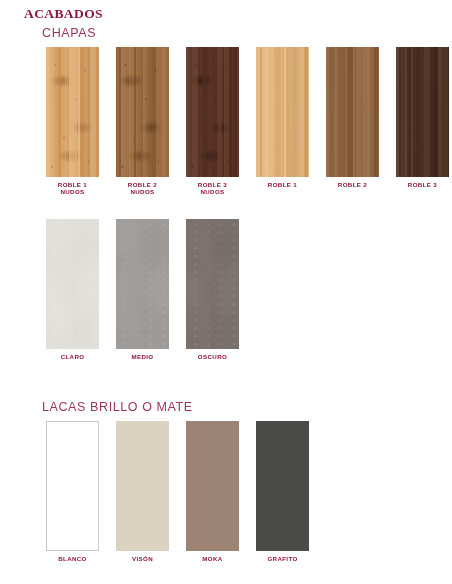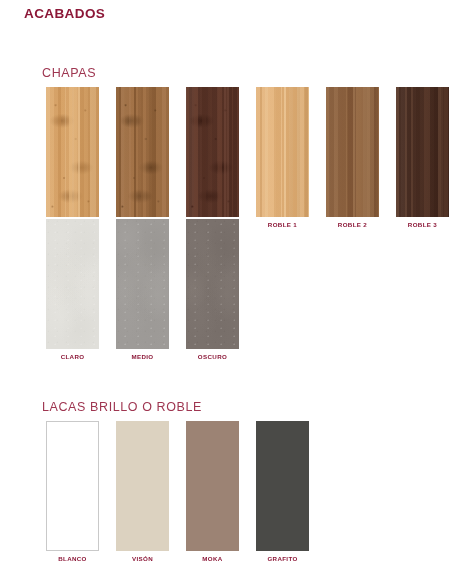--- a/index.html
+++ b/index.html
@@ -17,25 +17,26 @@
 
   
   #page-title {
     position: absolute;
     left: 24px;
     top: 6px;
     font-size: 13.5px;
     font-weight: bold;
     letter-spacing: 0.4px;
     color: #8c1838;
+    font-family: Liberation Serif, serif;
   }
 
   
   .section { position: absolute; left: 0; top: 0; width: 452px; }
-  #section-chapas      { top: 26px; margin-top: 40px; }
+  #section-chapas      { top: 26px; }
   #section-porcelanicos{ top: 212px; }
   #section-lacas       { top: 400px; }
 
   .section-heading {
     margin-left: 42px;
     font-size: 12.5px;
     font-weight: normal;
     letter-spacing: 0.6px;
     color: #9e3550;
   }
@@ -121,21 +122,21 @@
         <div class="swatch-label">MEDIO</div>
       </div>
       <div class="swatch-cell">
         <div class="swatch-chip" style="background-image: radial-gradient(46% 26% at 20% 14%, rgba(132, 123, 118, 0.235) 0%, rgba(132, 123, 118, 0.106) 45%, rgba(0, 0, 0, 0) 72%), radial-gradient(52% 30% at 72% 22%, rgba(114, 105, 100, 0.47) 0%, rgba(114, 105, 100, 0.21) 45%, rgba(0, 0, 0, 0) 72%), radial-gradient(60% 34% at 38% 46%, rgba(126, 117, 111, 0.25) 0%, rgba(126, 117, 111, 0.114) 45%, rgba(0, 0, 0, 0) 72%), radial-gradient(50% 28% at 78% 58%, rgba(139, 130, 124, 0.298) 0%, rgba(139, 130, 124, 0.133) 45%, rgba(0, 0, 0, 0) 72%), radial-gradient(56% 30% at 24% 72%, rgba(132, 123, 118, 0.28) 0%, rgba(132, 123, 118, 0.125) 45%, rgba(0, 0, 0, 0) 72%), radial-gradient(48% 26% at 62% 86%, rgba(114, 105, 100, 0.282) 0%, rgba(114, 105, 100, 0.13) 45%, rgba(0, 0, 0, 0) 72%), radial-gradient(40% 22% at 48% 30%, rgba(126, 117, 111, 0.447) 0%, rgba(126, 117, 111, 0.2) 45%, rgba(0, 0, 0, 0) 72%), radial-gradient(38% 24% at 14% 54%, rgba(139, 130, 124, 0.455) 0%, rgba(139, 130, 124, 0.204) 45%, rgba(0, 0, 0, 0) 72%), radial-gradient(34% 20% at 88% 40%, rgba(132, 123, 118, 0.314) 0%, rgba(132, 123, 118, 0.14) 45%, rgba(0, 0, 0, 0) 72%), radial-gradient(44% 24% at 50% 64%, rgba(114, 105, 100, 0.27) 0%, rgba(114, 105, 100, 0.12) 45%, rgba(0, 0, 0, 0) 72%), radial-gradient(1px at 25% 20%, rgba(106, 97, 92, 0.5) 0%, rgba(0, 0, 0, 0) 100%), radial-gradient(1px at 70% 65%, rgba(255, 255, 255, 0.38) 0%, rgba(0, 0, 0, 0) 100%), linear-gradient(rgb(122, 113, 108), rgb(122, 113, 108)); background-size: 100% 100%, 100% 100%, 100% 100%, 100% 100%, 100% 100%, 100% 100%, 100% 100%, 100% 100%, 100% 100%, 100% 100%, 9px 11px, 13px 8px, 100% 100%; background-repeat: no-repeat, no-repeat, no-repeat, no-repeat, no-repeat, no-repeat, no-repeat, no-repeat, no-repeat, no-repeat, repeat, repeat, no-repeat; background-position: 0px 0px, 0px 0px, 0px 0px, 0px 0px, 0px 0px, 0px 0px, 0px 0px, 0px 0px, 0px 0px, 0px 0px, 0px 0px, 0px 0px, 0px 0px;"></div>
         <div class="swatch-label">OSCURO</div>
       </div>
     </div>
 </div>
 
 <div class="section" id="section-lacas">
-  <div class="section-heading">LACAS BRILLO O ROBLE</div>
+  <div class="section-heading">LACAS BRILLO O MATE</div>
   <div class="swatch-row">
       <div class="swatch-cell">
         <div class="swatch-chip bordered" style="background: rgb(255, 255, 255);"></div>
         <div class="swatch-label">BLANCO</div>
       </div>
       <div class="swatch-cell">
         <div class="swatch-chip" style="background: rgb(220, 210, 192);"></div>
         <div class="swatch-label">VISÓN</div>
       </div>
       <div class="swatch-cell">

